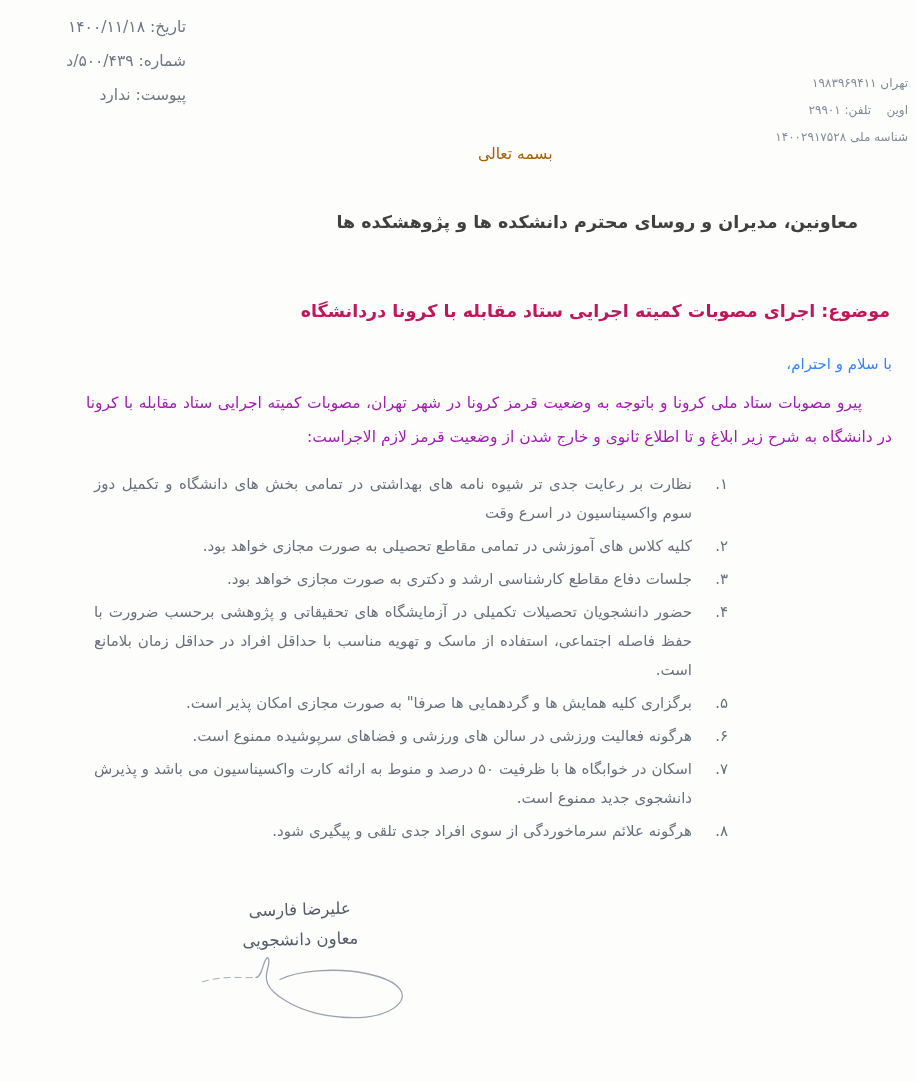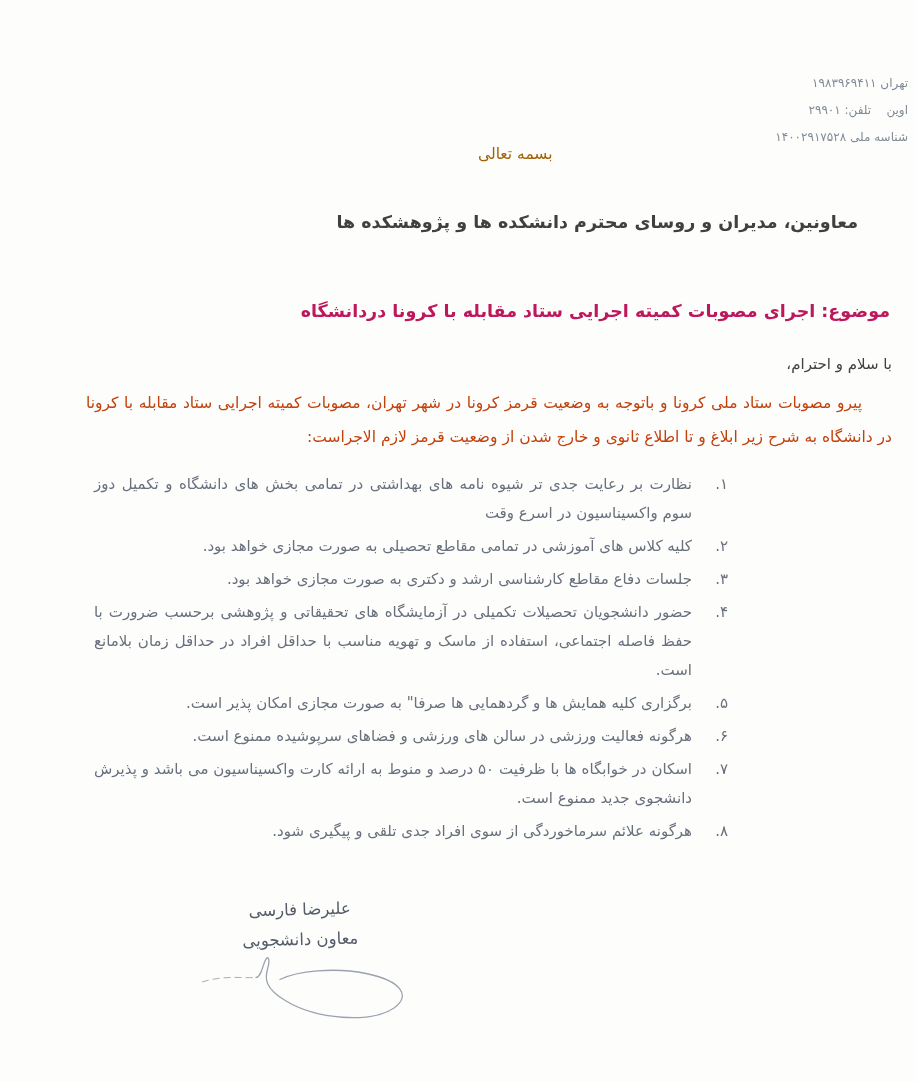--- a/index.html
+++ b/index.html
@@ -19,41 +19,55 @@
   .letterhead{position:absolute;right:8px;top:70px;font-size:12px;
               line-height:27px;color:#818a97;}
   .letterhead .row{white-space:nowrap;}
 
   .besmellah{position:absolute;left:478px;top:145px;font-size:15.5px;color:#a16207;}
 
   .addressee{position:absolute;right:58px;top:212px;font-size:17.5px;
              font-weight:bold;color:#404040;white-space:nowrap;}
   .subject{position:absolute;right:26px;top:301px;font-size:17.5px;
            font-weight:bold;color:#be185d;white-space:nowrap;}
-  .salutation{position:absolute;right:24px;top:355px;font-size:15px;color:#404040;}
+  .salutation{position:absolute;right:24px;top:355px;font-size:15px;color:#3b82f6;}
 
   .intro{position:absolute;right:24px;left:86px;top:386px;font-size:15.5px;
-         line-height:34px;text-align:justify;text-indent:30px;color:#c2410c;}
+         line-height:34px;text-align:justify;text-indent:30px;color:#a21caf;}
 
   .list{position:absolute;right:188px;left:94px;top:470px;font-size:15px;
         line-height:29px;color:#68707d;}
   .item{display:flex;direction:rtl;margin-bottom:4px;}
   .item .num{flex:none;width:24px;margin-left:12px;text-align:right;}
   .item .txt{flex:1;text-align:justify;}
 
   .signature{position:absolute;left:210px;top:895px;width:180px;text-align:center;
              font-size:16.5px;line-height:30px;color:#545c68;
              transform:rotate(-1.5deg);}
   .scribble{position:absolute;left:198px;top:938px;width:300px;height:100px;}
 </style>
 </head>
 <body>
 
 <div class="page">
 
+  <div class="meta rtl">
+    <div class="row">
+      <span>تاریخ:</span>
+      <span>۱۴۰۰/۱۱/۱۸</span>
+    </div>
+    <div class="row">
+      <span>شماره:</span>
+      <span>۵۰۰/۴۳۹/د</span>
+    </div>
+    <div class="row">
+      <span>پیوست:</span>
+      <span>ندارد</span>
+    </div>
+  </div>
 
   <div class="letterhead rtl">
     <div class="row">تهران ۱۹۸۳۹۶۹۴۱۱</div>
     <div class="row">اوین&nbsp;&nbsp;&nbsp;&nbsp;تلفن: ۲۹۹۰۱</div>
     <div class="row">شناسه ملی ۱۴۰۰۲۹۱۷۵۲۸</div>
   </div>
 
   <div class="besmellah rtl">بسمه تعالی</div>
 
   <div class="addressee rtl">معاونین، مدیران و روسای محترم دانشکده ها و پژوهشکده ها</div>

